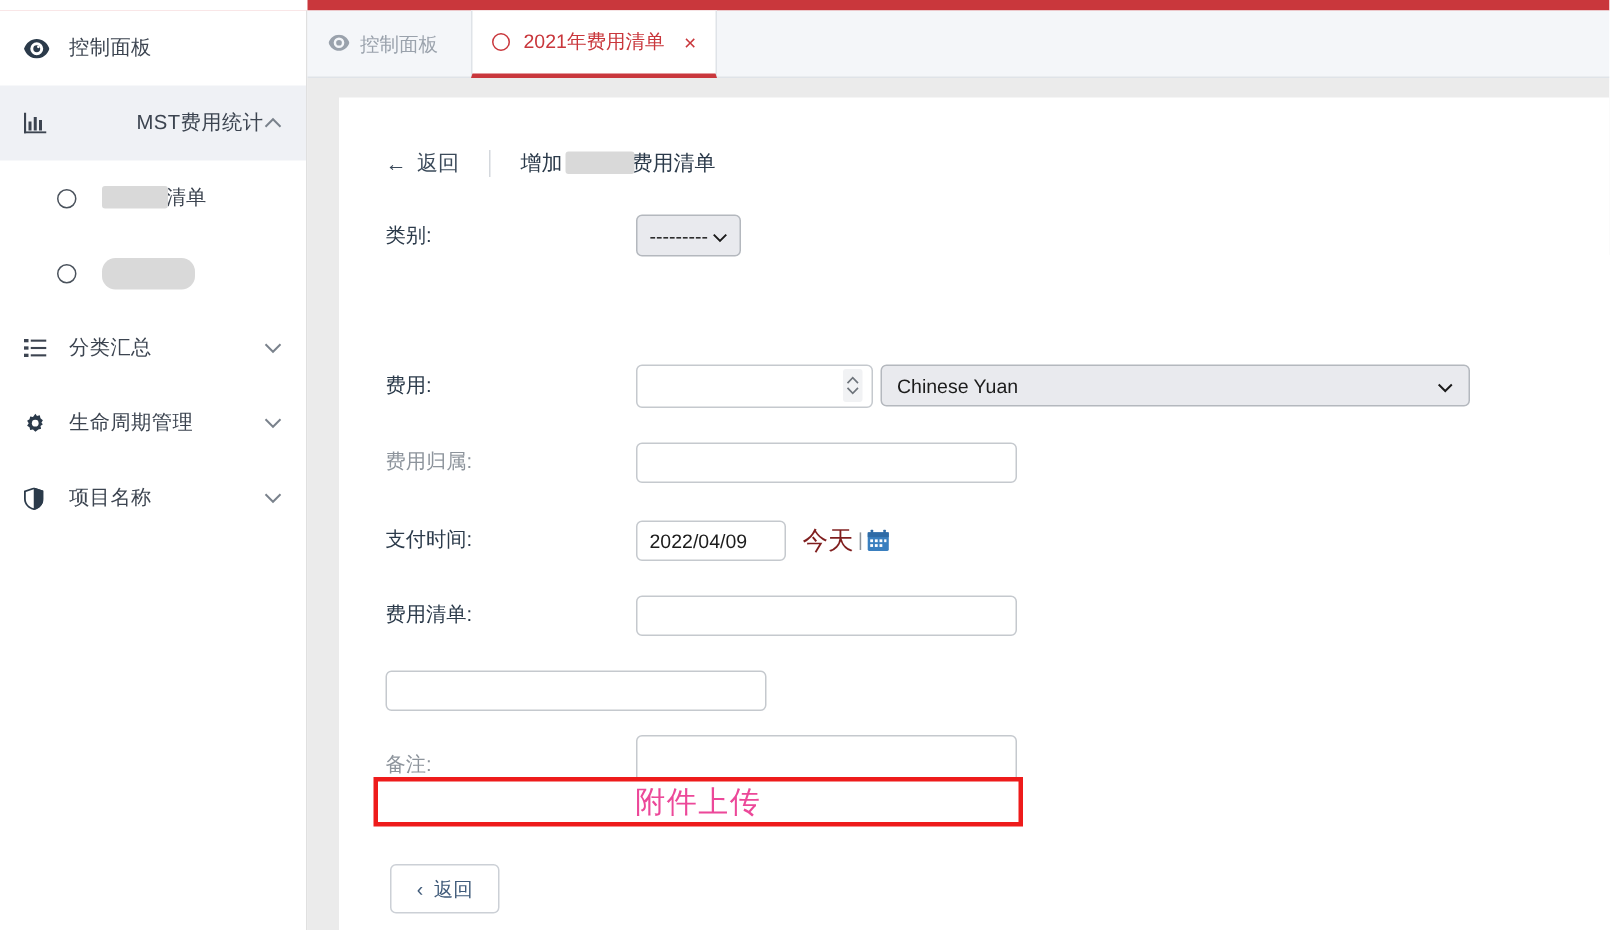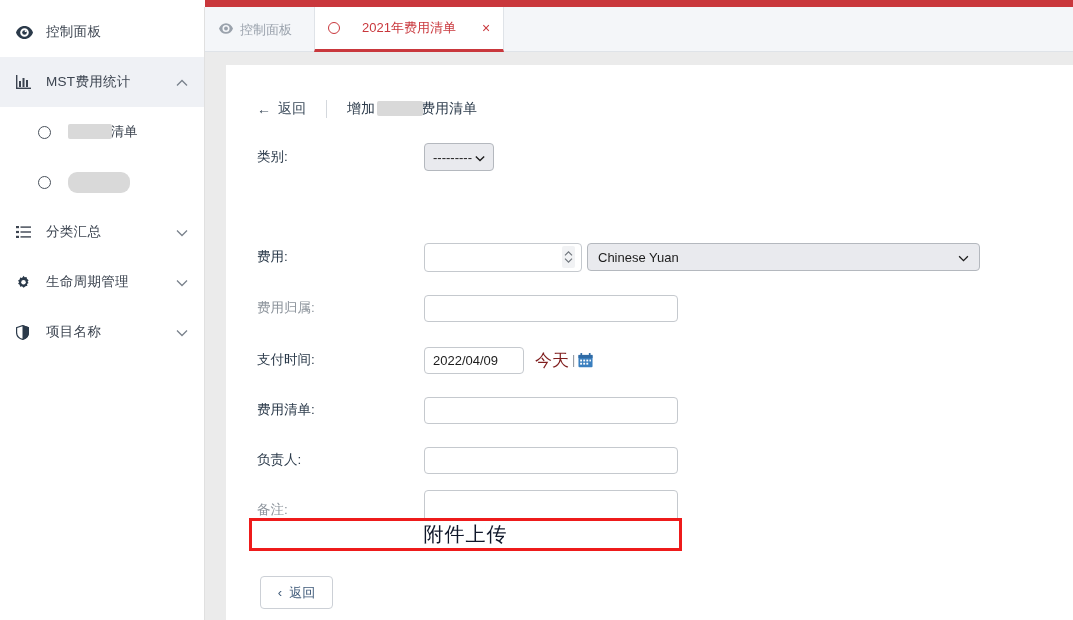--- a/index.html
+++ b/index.html
@@ -32,21 +32,21 @@
     background: #ffffff;
     border-right: 1px solid #e0e0e0;
   }
   .side-item {
     position: relative;
     display: flex; align-items: center;
     height: 50px;
     padding-left: 16px;
     cursor: pointer;
   }
-  .side-item.active-group { background: #eff1f5; }
+  .side-item.active-group { background: #eff1f5; gap: 45px; }
   .side-ico {
     width: 22px; height: 18px;
     display: flex; align-items: center; justify-content: flex-start;
     color: #2b3a4a; flex: 0 0 22px;
   }
   .side-label {
     font-size: 13.5px; color: #3c4450;
     letter-spacing: .3px;
     margin-left: 8px;
     white-space: nowrap;
@@ -101,21 +101,21 @@
     left: 0; color: #9aa2ac;
     gap: 7px;
   }
   .tab-active {
     left: 109px;
     background: #ffffff;
     border-left: 1px solid #dfe3e8;
     border-right: 1px solid #dfe3e8;
     border-bottom: 3px solid #c9373c;
     color: #c9373c;
-    gap: 22px;
+    gap: 9px;
     padding: 0 13px;
   }
   .tab-close {
     color: #c9373c; font-size: 14px;
     margin-left: 4px; cursor: pointer;
   }
   .tab-circle {
     width: 12px; height: 12px;
     border: 1.6px solid #c9373c;
     border-radius: 50%;
@@ -223,21 +223,21 @@
   
   .annot {
     position: absolute;
     left: 249px; top: 518px;
     width: 433px; height: 33px;
     border: 3px solid #ee1b1b;
     background: #ffffff;
     display: flex; align-items: center; justify-content: center;
   }
   .annot-text {
-    color: #0f172a;
+    color: #ec4899;
     font-size: 20px;
     letter-spacing: 1px;
   }
 
   .btn-back {
     position: absolute; left: 260px; top: 576px;
     width: 73px; height: 33px;
     border: 1px solid #ccd0d6;
     border-radius: 4px;
     background: #fff;
@@ -447,21 +447,20 @@
           </svg>
       </span>
     </div>
 
     <div class="row" style="top:330px">
       <span class="lbl">费用清单:</span>
       <input class="txtbox" type="text" value="" style="">
     </div>
 
     <div class="row" style="top:380px">
-      <span class="lbl">负责人:</span>
       <input class="txtbox" type="text" value="" style="">
     </div>
 
     <div class="row" style="top:430px">
       <span class="lbl muted">备注:</span>
       <textarea class="txtbox" style="height: 40px; resize: none;"></textarea>
     </div>
   </div>
 
   <div class="annot">

